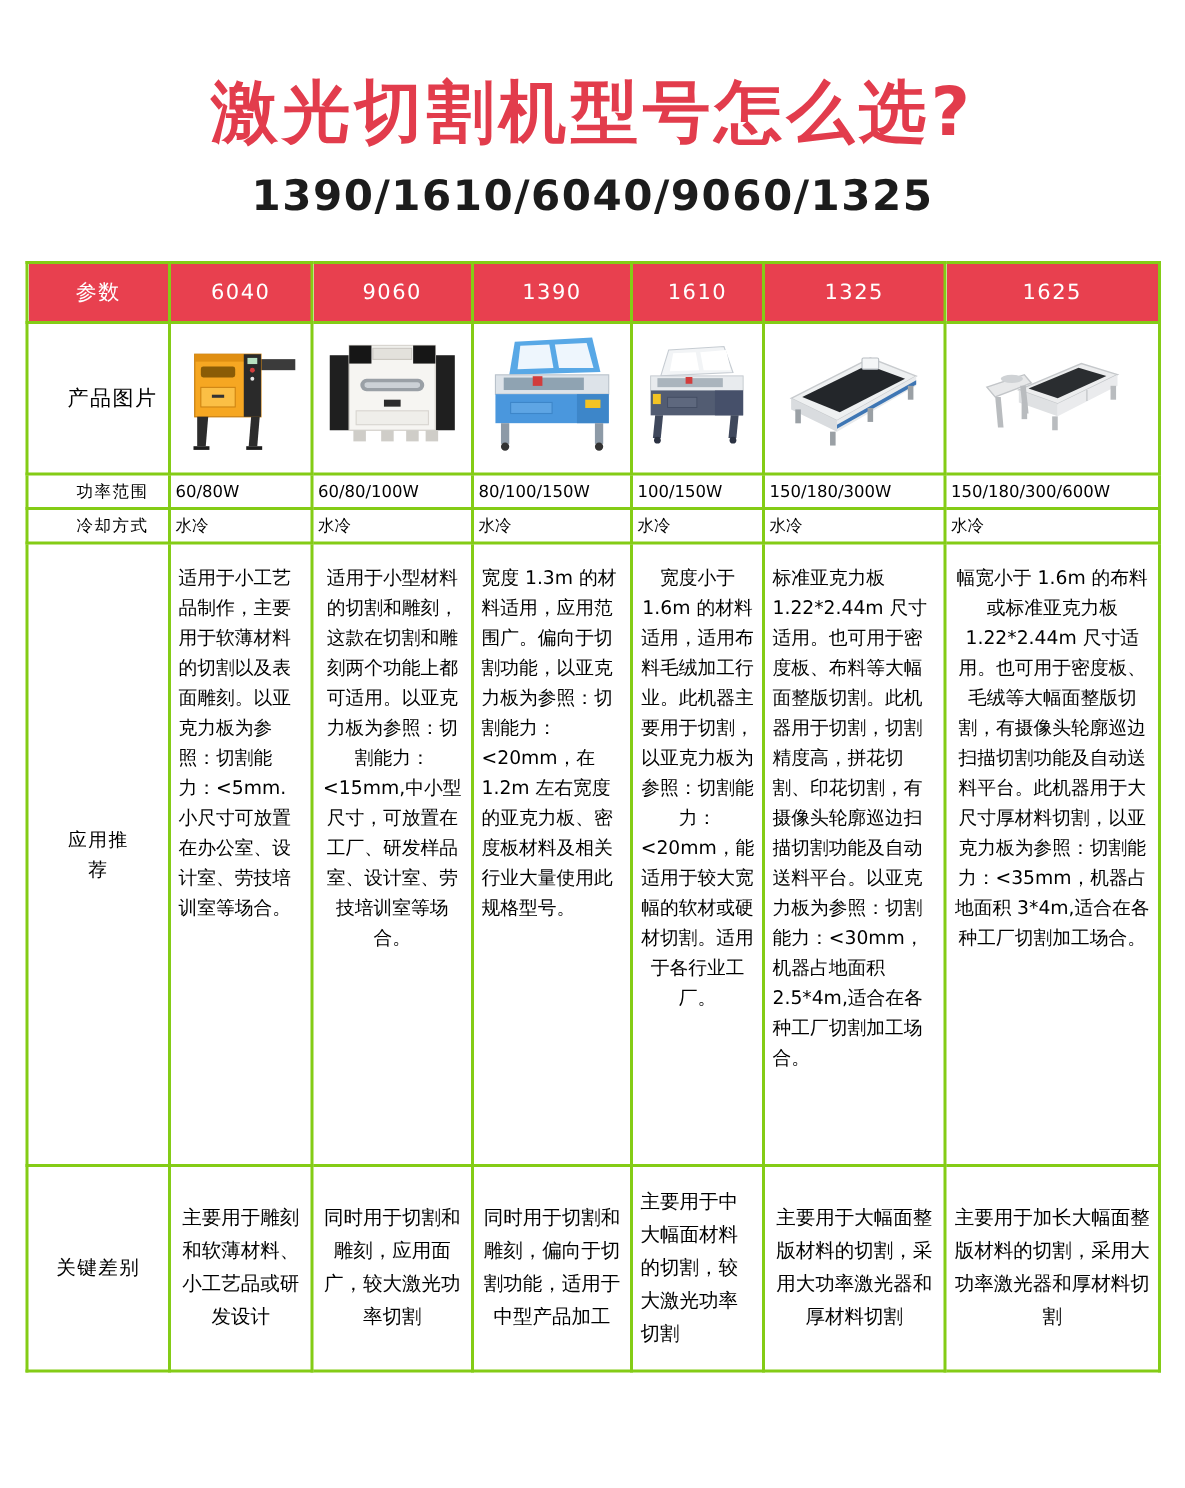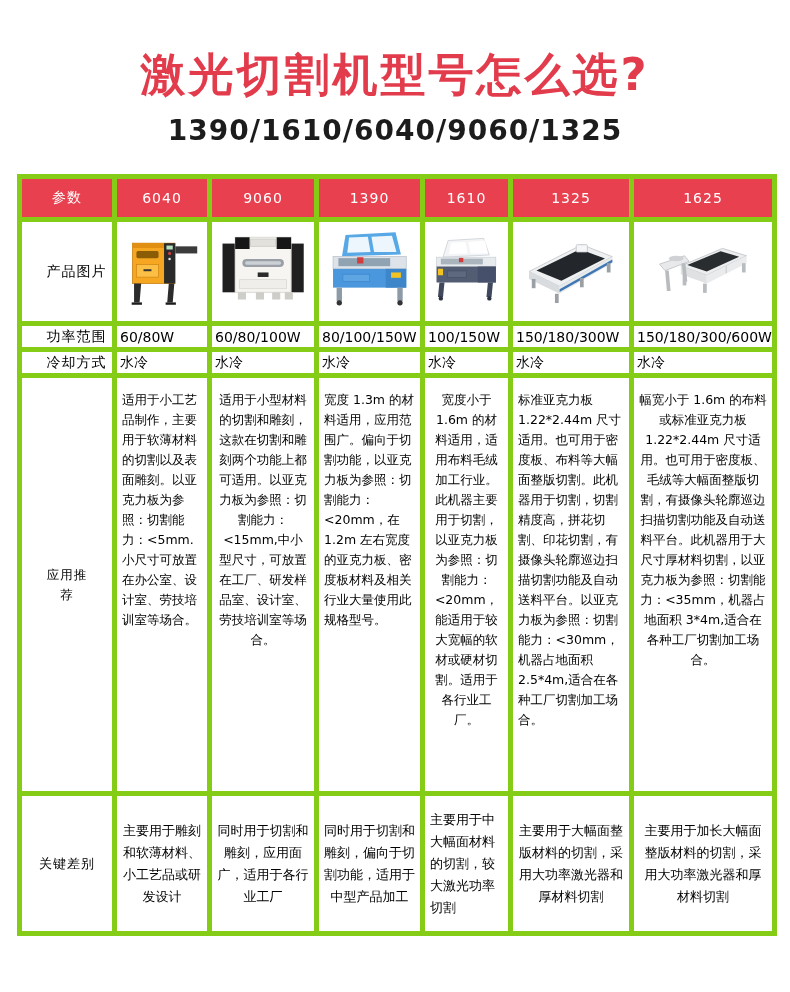--- a/index.html
+++ b/index.html
@@ -15,31 +15,31 @@
   }
   .subtitle{
     margin-top:8px;text-align:center;
     font-size:28px;line-height:34px;font-weight:700;color:#1c1c1c;letter-spacing:1px;
   }
   table.cmp{
     border-collapse:collapse;table-layout:fixed;
     margin:26px 0 0 17px;width:755px;
     border:2px solid #000;
   }
-  .cmp th,.cmp td{border:5px solid #84cc16;padding:0 3px;overflow:hidden;}
+  .cmp th,.cmp td{border:2px solid #84cc16;padding:0 3px;overflow:hidden;}
   tr.head th{
     background:#e8404f;color:#ffffff;font-weight:400;
     font-size:14px;height:38px;text-align:center;letter-spacing:1px;
   }
   td.lbl{
     text-align:center;vertical-align:middle;font-size:14px;letter-spacing:1px;padding-left:22px;
   }
   tr.imgs td{height:99px;text-align:center;vertical-align:middle;}
   .imgcell svg{display:block;margin:2px auto;height:88px;width:94%;}
-  tr.small td{height:21px;vertical-align:middle;font-size:14px;}
+  tr.small td{height:21px;vertical-align:middle;font-size:11px;}
   tr.app td{height:401px;vertical-align:top;font-size:12.5px;line-height:20px;padding:12px 5px 0 5px;}
   tr.app td.lbl{vertical-align:middle;padding:0 20px;}
   tr.key td{height:135px;vertical-align:middle;font-size:13px;line-height:22px;padding:0 5px;}
   .al{text-align:left;margin-top:36px;}
   .ac{text-align:center;}
 </style>
 </head>
 <body>
 
 <div class="page">
@@ -209,21 +209,21 @@
       <td class="ac">适用于小型材料的切割和雕刻，这款在切割和雕刻两个功能上都可适用。以亚克力板为参照：切割能力：&lt;15mm,中小型尺寸，可放置在工厂、研发样品室、设计室、劳技培训室等场合。</td>
       <td class="al">宽度 1.3m 的材料适用，应用范围广。偏向于切割功能，以亚克力板为参照：切割能力：&lt;20mm，在 1.2m 左右宽度的亚克力板、密度板材料及相关行业大量使用此规格型号。</td>
       <td class="ac">宽度小于 1.6m 的材料适用，适用布料毛绒加工行业。此机器主要用于切割，以亚克力板为参照：切割能力：&lt;20mm，能适用于较大宽幅的软材或硬材切割。适用于各行业工厂。</td>
       <td class="al">标准亚克力板 1.22*2.44m 尺寸适用。也可用于密度板、布料等大幅面整版切割。此机器用于切割，切割精度高，拼花切割、印花切割，有摄像头轮廓巡边扫描切割功能及自动送料平台。以亚克力板为参照：切割能力：&lt;30mm，机器占地面积 2.5*4m,适合在各种工厂切割加工场合。</td>
       <td class="ac">幅宽小于 1.6m 的布料或标准亚克力板 1.22*2.44m 尺寸适用。也可用于密度板、毛绒等大幅面整版切割，有摄像头轮廓巡边扫描切割功能及自动送料平台。此机器用于大尺寸厚材料切割，以亚克力板为参照：切割能力：&lt;35mm，机器占地面积 3*4m,适合在各种工厂切割加工场合。</td>
     </tr>
 
     <tr class="key">
       <td class="lbl">关键差别</td>
       <td class="ac">主要用于雕刻和软薄材料、小工艺品或研发设计</td>
-      <td class="ac">同时用于切割和雕刻，应用面广，适用于各行业工厂</td>
+      <td class="ac">同时用于切割和雕刻，应用面广，较大激光功率切割</td>
       <td class="ac">同时用于切割和雕刻，偏向于切割功能，适用于中型产品加工</td>
       <td class="al">主要用于中大幅面材料的切割，较大激光功率切割</td>
       <td class="ac">主要用于大幅面整版材料的切割，采用大功率激光器和厚材料切割</td>
       <td class="ac">主要用于加长大幅面整版材料的切割，采用大功率激光器和厚材料切割</td>
     </tr>
   </tbody>
     </table>
 </div>
 
 </body></html>

